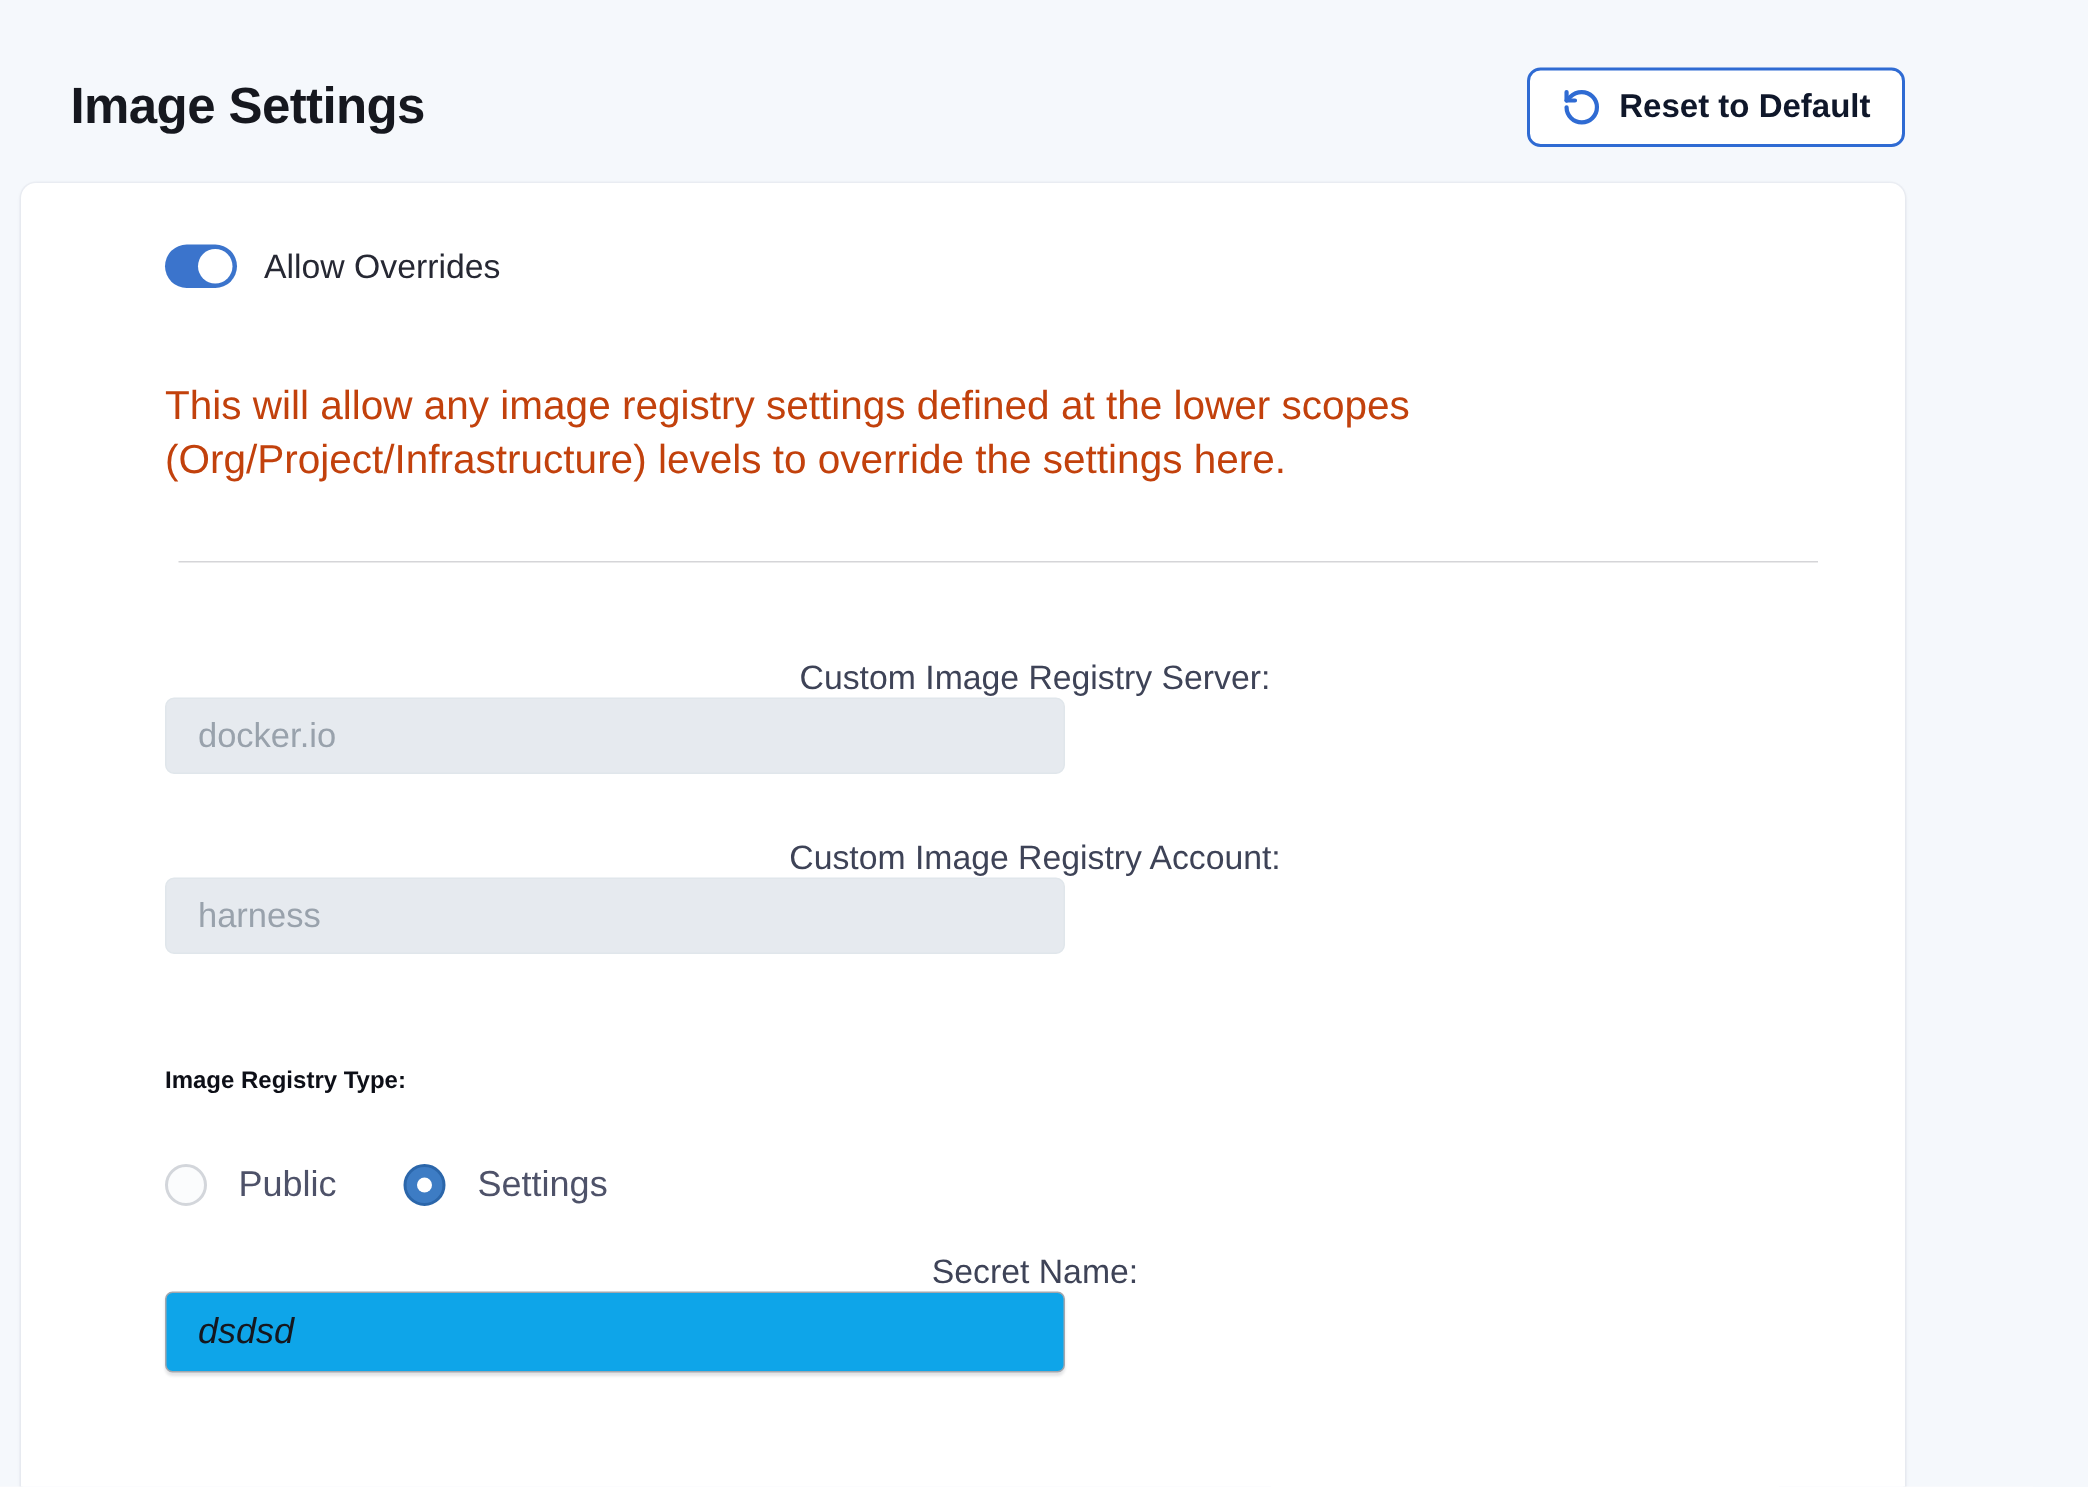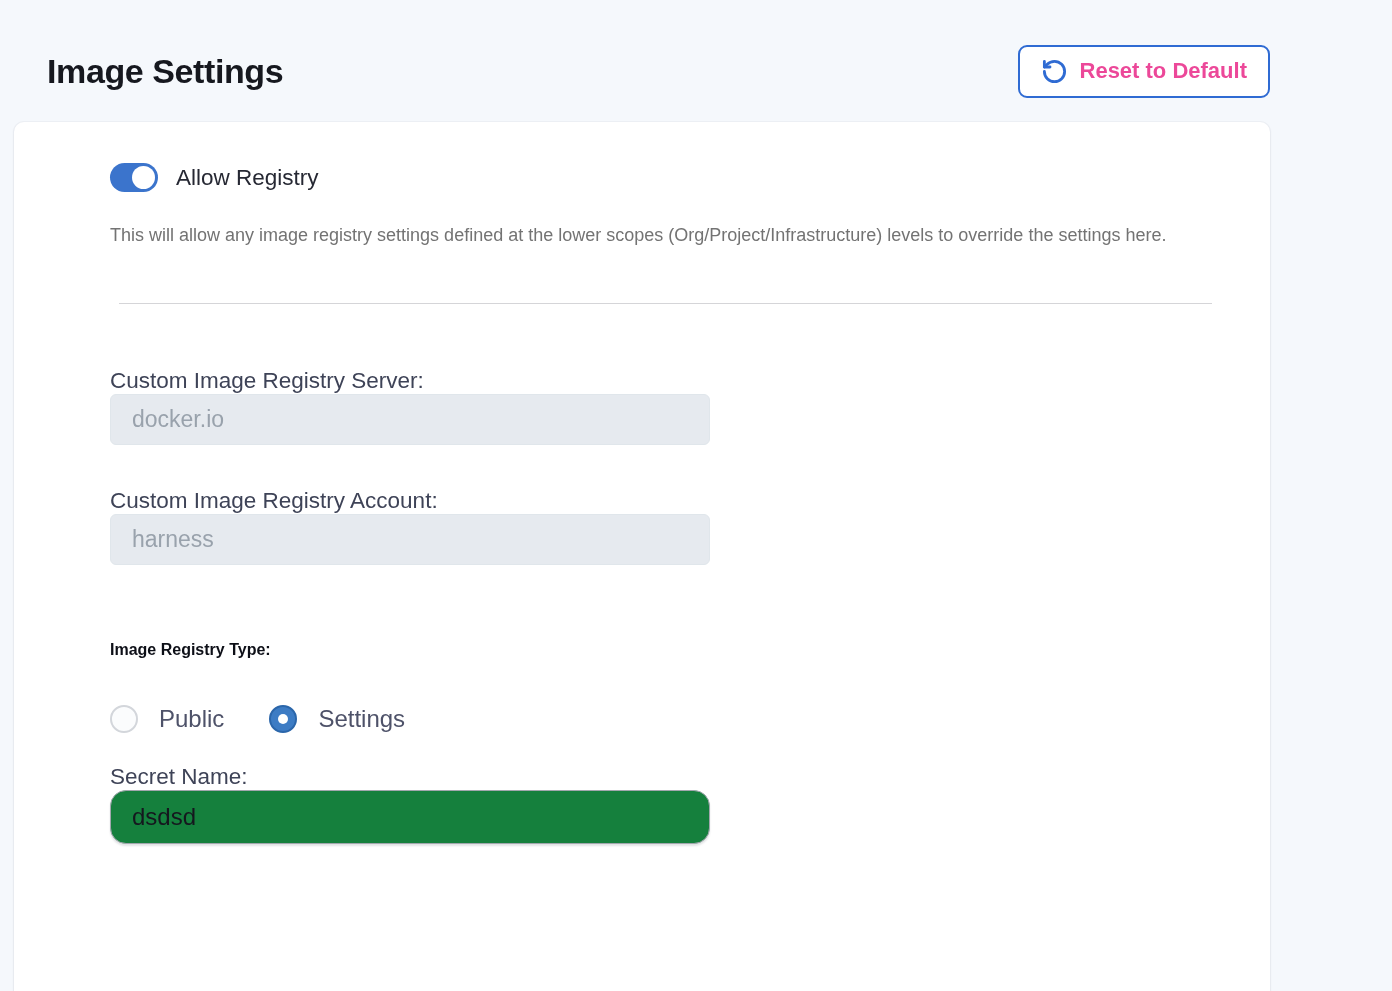--- a/index.html
+++ b/index.html
@@ -28,21 +28,21 @@
   }
   .reset-btn {
     display: inline-flex;
     align-items: center;
     gap: 12px;
     height: 53px;
     padding: 0 21px;
     background: #ffffff;
     border: 2px solid #2f6bd3;
     border-radius: 9px;
-    color: #ec4899;
+    color: #0f172a;
     font-family: inherit;
     font-size: 22px;
     font-weight: 700;
     cursor: pointer;
   }
   .reset-btn svg { display: block; }
 
   
   .card {
     margin-left: 14px;
@@ -72,40 +72,41 @@
     background: #ffffff;
   }
   .toggle-label {
     margin-left: 18px;
     font-size: 22.5px;
     color: #262833;
   }
 
   
   .description {
-    margin: 25px 0 0 0;
+    margin: 60px 0 0 0;
     max-width: 1115px;
-    font-size: 18px;
+    font-size: 27px;
     line-height: 36px;
-    color: #737373;
+    color: #c2410c;
   }
 
   .divider {
     border: none;
     border-top: 1px solid #d5d5d8;
     margin: 50px 0 0 9px;
     width: 1093px;
   }
 
   
   .field-label {
     display: block;
     font-size: 22.5px;
     line-height: 26px;
     color: #3e4357;
+    text-align: center;
   }
   .mt-server  { margin-top: 64px; }
   .mt-account { margin-top: 43px; }
   .mt-secret  { margin-top: 31px; }
 
   .text-input {
     display: block;
     width: 600px;
     height: 51px;
     border-radius: 6px;
@@ -114,26 +115,27 @@
     font-size: 23px;
   }
   .text-input.disabled-input {
     background: #e6eaef;
     border: 1px solid #e0e6eb;
     color: #99a2ac;
   }
   .text-input.disabled-input::placeholder { color: #99a2ac; opacity: 1; }
   .text-input.editable-input {
     height: 54px;
-    border-radius: 16px;
-    background: #15803d;
+    border-radius: 5px;
+    background: #0ea5e9;
     border: 1px solid #a2a7ae;
     box-shadow: 0 2px 2px rgba(16, 24, 38, 0.12);
     color: #15171e;
     font-size: 24px;
+    font-style: italic;
   }
 
   
   .type-label {
     margin-top: 71px;
     font-size: 16px;
     font-weight: 700;
     line-height: 27px;
     color: #0d0f17;
   }
@@ -188,21 +190,21 @@
     <span>Reset to Default</span>
   </button>
 </header>
 
 <main class="card">
 
   <div class="toggle-row">
     <div class="toggle">
       <div class="knob"></div>
     </div>
-    <span class="toggle-label">Allow Registry</span>
+    <span class="toggle-label">Allow Overrides</span>
   </div>
 
   <p class="description">This will allow any image registry settings defined at the lower scopes (Org/Project/Infrastructure) levels to override the settings here.</p>
 
   <hr class="divider">
 
   <label class="field-label mt-server">Custom Image Registry Server:</label>
   <input class="text-input disabled-input" type="text" disabled="" placeholder="docker.io" style="">
 
   <label class="field-label mt-account">Custom Image Registry Account:</label>

